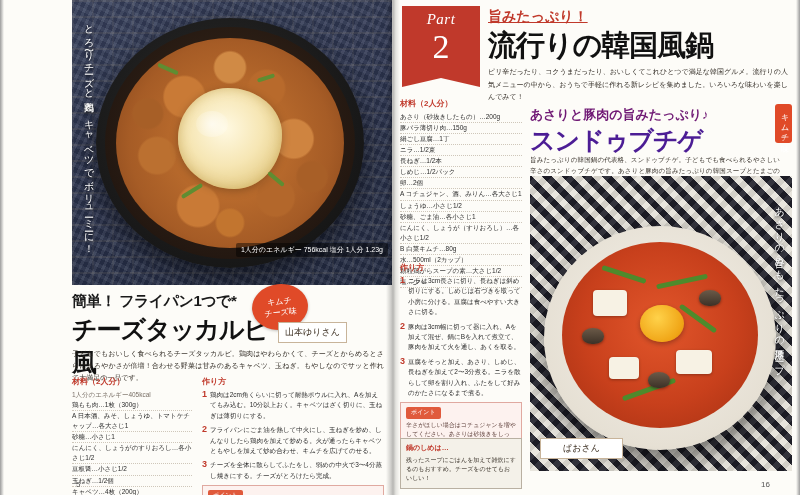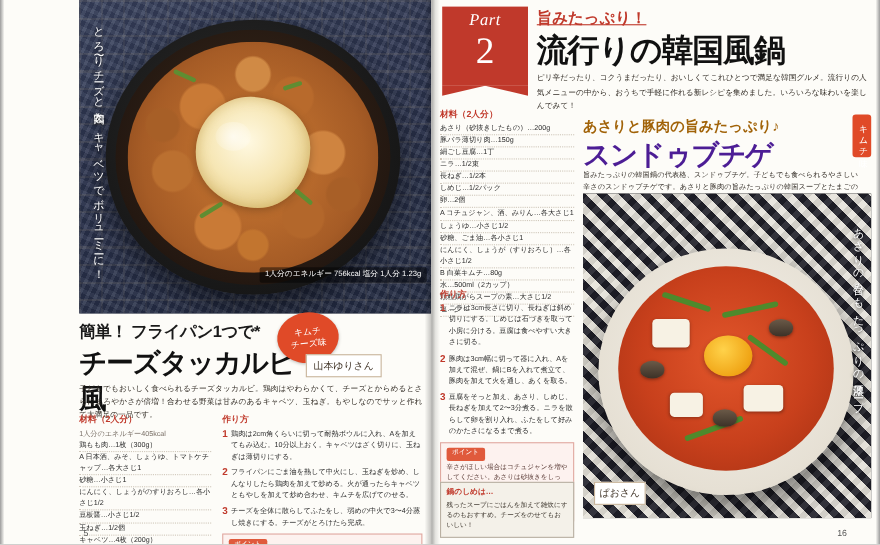--- a/index.html
+++ b/index.html
@@ -293,21 +293,21 @@
     font-size: 7px;
     line-height: 1.8;
     color: #332d26;
     text-align: justify;
   }
   .r-recipe-sub {
     position: absolute;
     left: 138px; top: 106px;
     font-size: 13px;
     font-weight: bold;
-    color: #a16207;
+    color: #701a75;
   }
   .r-recipe-main {
     position: absolute;
     left: 138px; top: 124px;
     font-size: 25px;
     font-weight: bold;
     color: #4c1d95;
     letter-spacing: -1px;
   }
   .r-lead {
@@ -407,21 +407,21 @@
     line-height: 1.4;
     text-shadow: 0 1px 3px rgba(0,0,0,0.9);
     letter-spacing: 1px;
   }
   .author-box2 {
     position: absolute;
     left: 148px; top: 438px;
     border: 1px solid #c8b49a;
     background: #fff;
     font-size: 9px;
-    padding: 3px 4px;
+    padding: 3px 22px;
     color: #3c2f22;
     z-index: 20;
     text-align: center;
   }
   .tip-box {
     position: absolute;
     left: 8px; top: 438px;
     width: 122px;
     border: 1px solid #b9b0a2;
     background: #f4f1e9;

